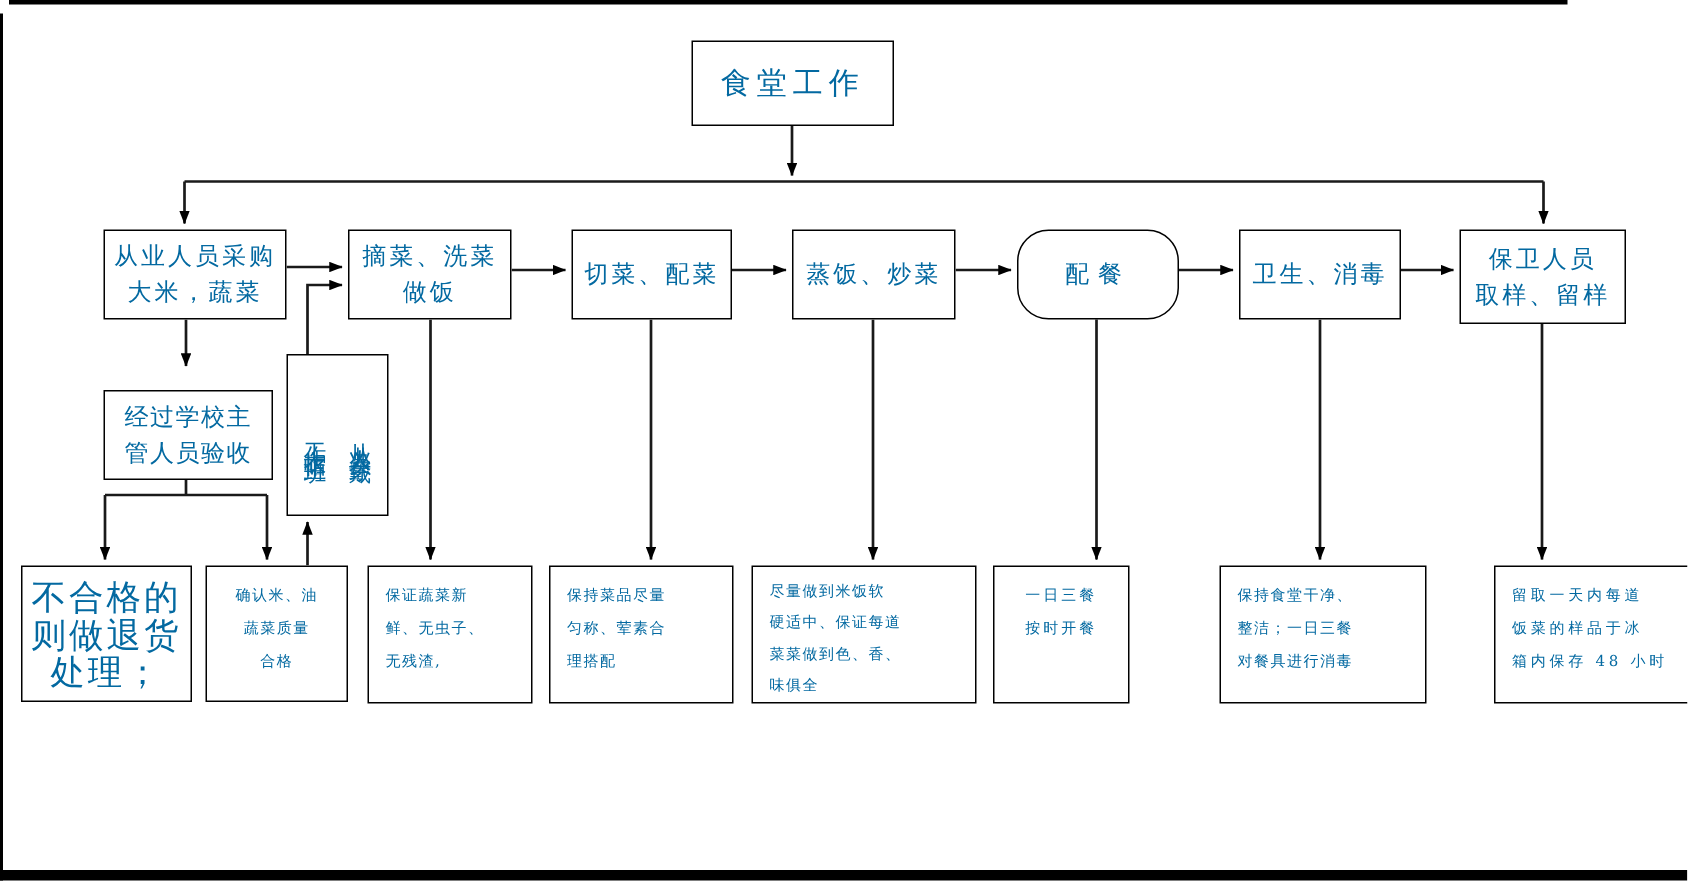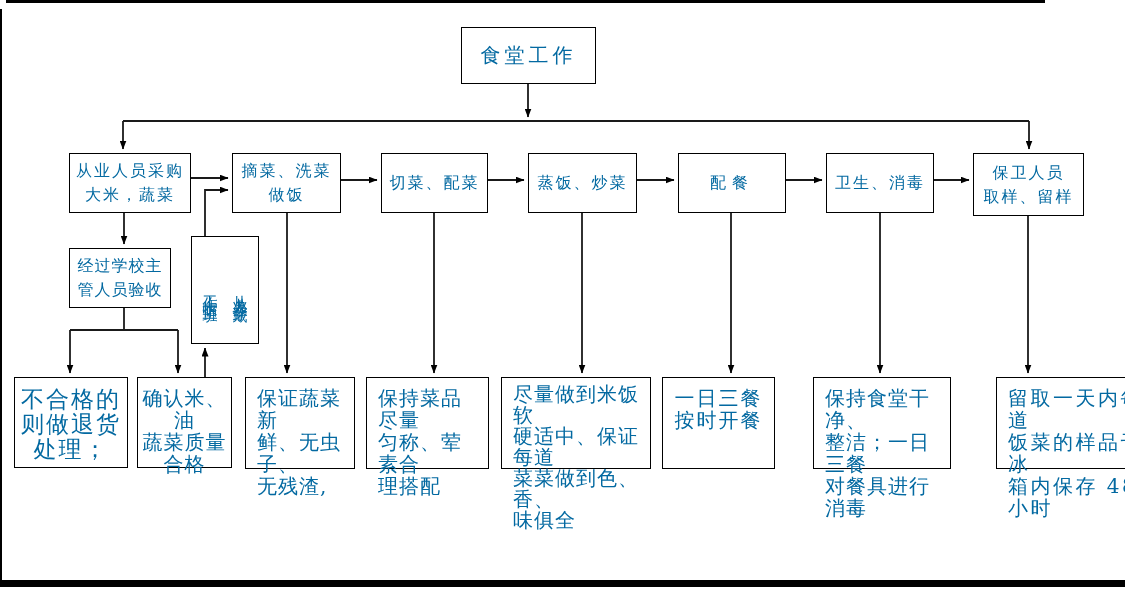--- a/index.html
+++ b/index.html
@@ -19,21 +19,21 @@
     background:#fff;
     white-space:pre-line;
     color:#0369a1;
   }
   .flex-center{
     display:flex;align-items:center;justify-content:center;
     text-align:center;
   }
   .title-node{font-size:20px;letter-spacing:4px;}
   .proc{font-size:16px;line-height:24px;letter-spacing:2px;}
-  .detail{font-size:20px;line-height:22px;letter-spacing:1px;}
+  .detail{font-size:10px;line-height:22px;letter-spacing:1px;}
   .top-left{padding:9px 6px 0 11px;text-align:left;}
   .top-center{padding-top:9px;text-align:center;}
   .big{font-size:23px;line-height:25px;letter-spacing:2px;}
   .tight{line-height:21px;padding-top:6px;}
   .spread{letter-spacing:2.5px;}
   .vert{
     writing-mode:vertical-rl;
     text-orientation:upright;
     font-size:15px;
     line-height:30px;
@@ -90,47 +90,47 @@
   </svg>
 
   <div class="node flex-center title-node" style="left:461px;top:27px;width:135px;height:57px;">食堂工作</div>
 
   <div class="node flex-center proc" style="left:69px;top:153px;width:122px;height:60px;">从业人员采购
 大米，蔬菜</div>
   <div class="node flex-center proc" style="left:232px;top:153px;width:109px;height:60px;">摘菜、洗菜
 做饭</div>
   <div class="node flex-center proc" style="left:381px;top:153px;width:107px;height:60px;">切菜、配菜</div>
   <div class="node flex-center proc" style="left:528px;top:153px;width:109px;height:60px;">蒸饭、炒菜</div>
-  <div class="node flex-center proc" style="left:678px;top:153px;width:108px;height:60px;letter-spacing:6px;">配餐</div>
+  <div class="node flex-center proc" style="left:678px;top:153px;width:108px;height:60px;letter-spacing:6px;border-radius:21px;">配餐</div>
   <div class="node flex-center proc" style="left:826px;top:153px;width:108px;height:60px;">卫生、消毒</div>
   <div class="node flex-center proc" style="left:973px;top:153px;width:111px;height:63px;">保卫人员
 取样、留样</div>
 
-  <div class="node flex-center proc" style="left:69px;top:248px;width:102px;height:60px;letter-spacing:1px;">经过学校主
+  <div class="node flex-center proc" style="left:69px;top:260px;width:113px;height:60px;letter-spacing:1px;">经过学校主
 管人员验收</div>
   <div class="node vert" style="left:191px;top:236px;width:68px;height:108px;">从业人员穿戴
 工作衣帽上班</div>
 
   <div class="node detail top-center big" style="left:14px;top:377px;width:114px;height:91px;">不合格的
 则做退货
 处理；</div>
   <div class="node detail top-center" style="left:137px;top:377px;width:95px;height:91px;">确认米、油
 蔬菜质量
 合格</div>
   <div class="node detail top-left" style="left:245px;top:377px;width:110px;height:92px;">保证蔬菜新
 鲜、无虫子、
 无残渣,</div>
   <div class="node detail top-left" style="left:366px;top:377px;width:123px;height:92px;">保持菜品尽量
 匀称、荤素合
 理搭配</div>
   <div class="node detail top-left tight" style="left:501px;top:377px;width:150px;height:92px;">尽量做到米饭软
 硬适中、保证每道
 菜菜做到色、香、
 味俱全</div>
-  <div class="node detail top-center" style="left:662px;top:377px;width:113px;height:92px;letter-spacing:2px;">一日三餐
+  <div class="node detail top-center" style="left:662px;top:377px;width:91px;height:92px;letter-spacing:2px;">一日三餐
 按时开餐</div>
   <div class="node detail top-left" style="left:813px;top:377px;width:138px;height:92px;">保持食堂干净、
 整洁；一日三餐
 对餐具进行消毒</div>
   <div class="node detail top-left spread" style="left:996px;top:377px;width:174px;height:92px;">留取一天内每道
 饭菜的样品于冰
 箱内保存 48 小时</div>
 
 </div>
 

